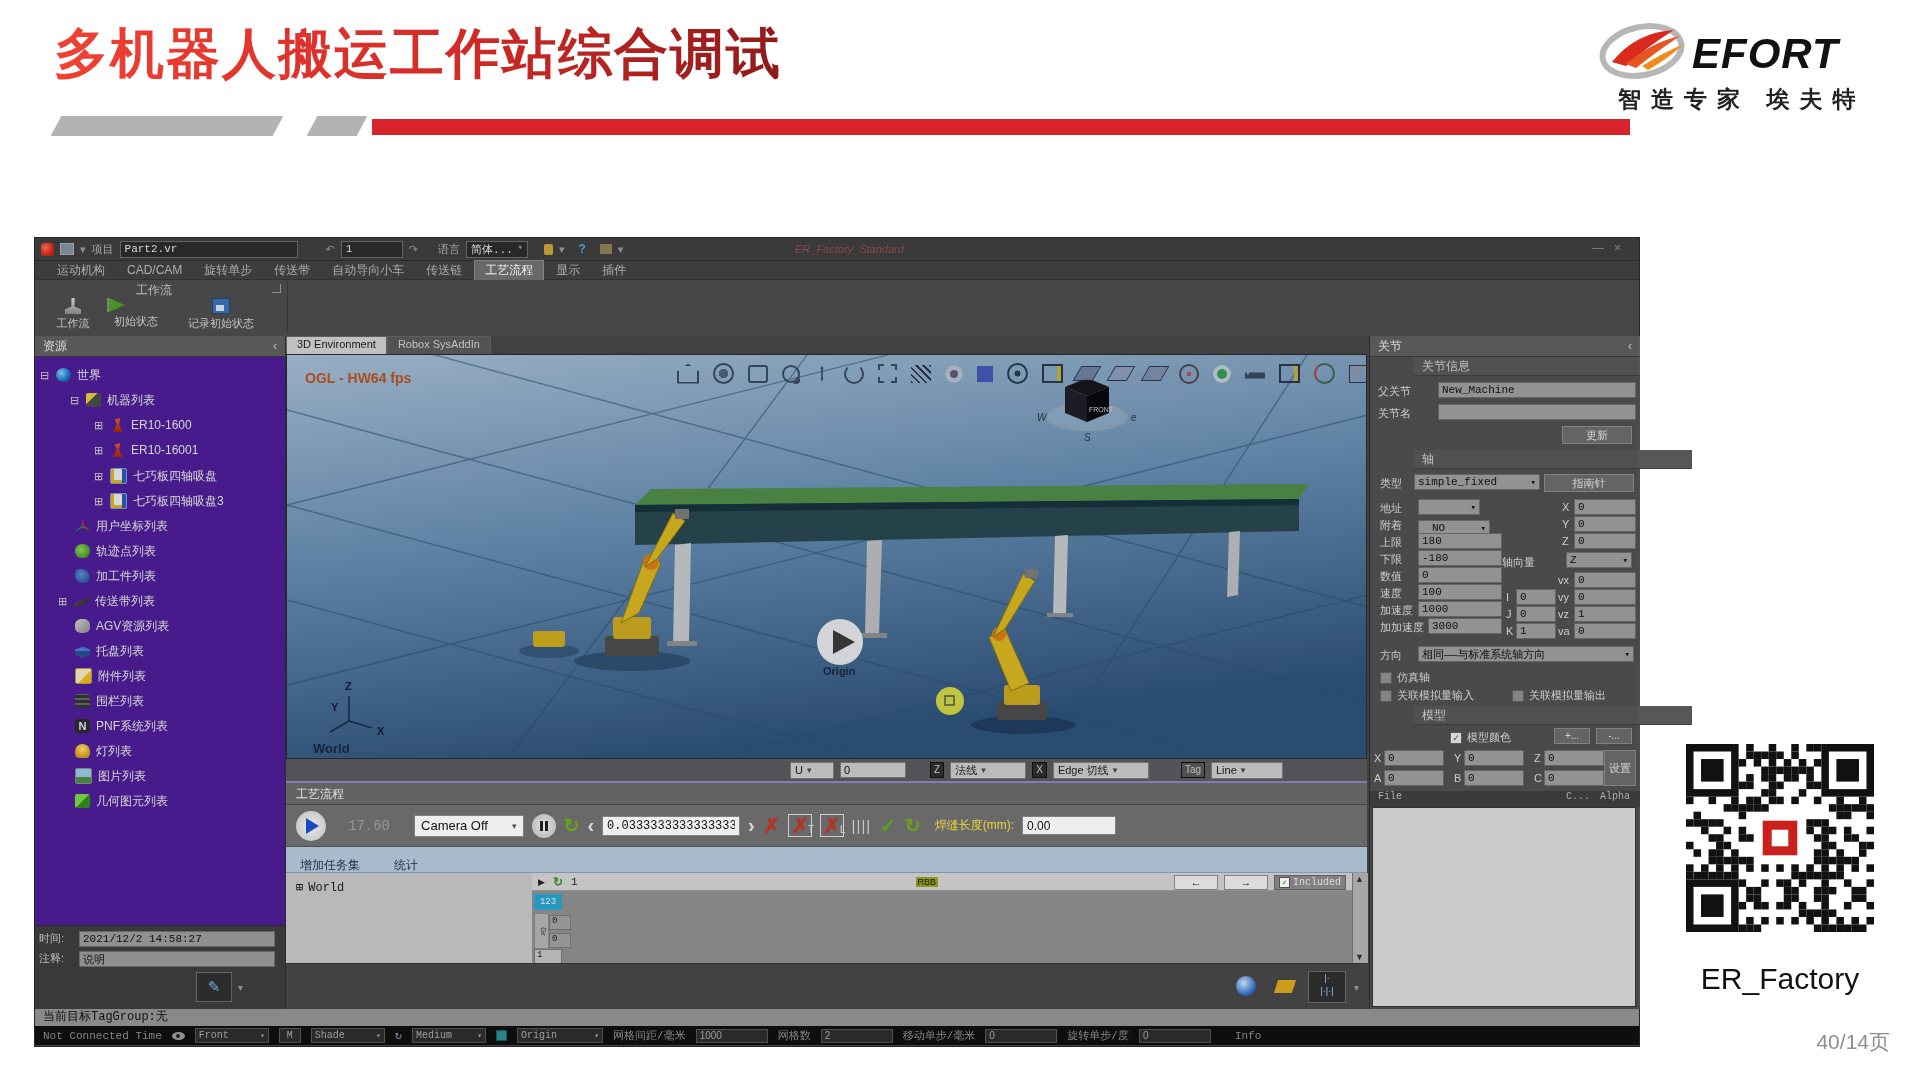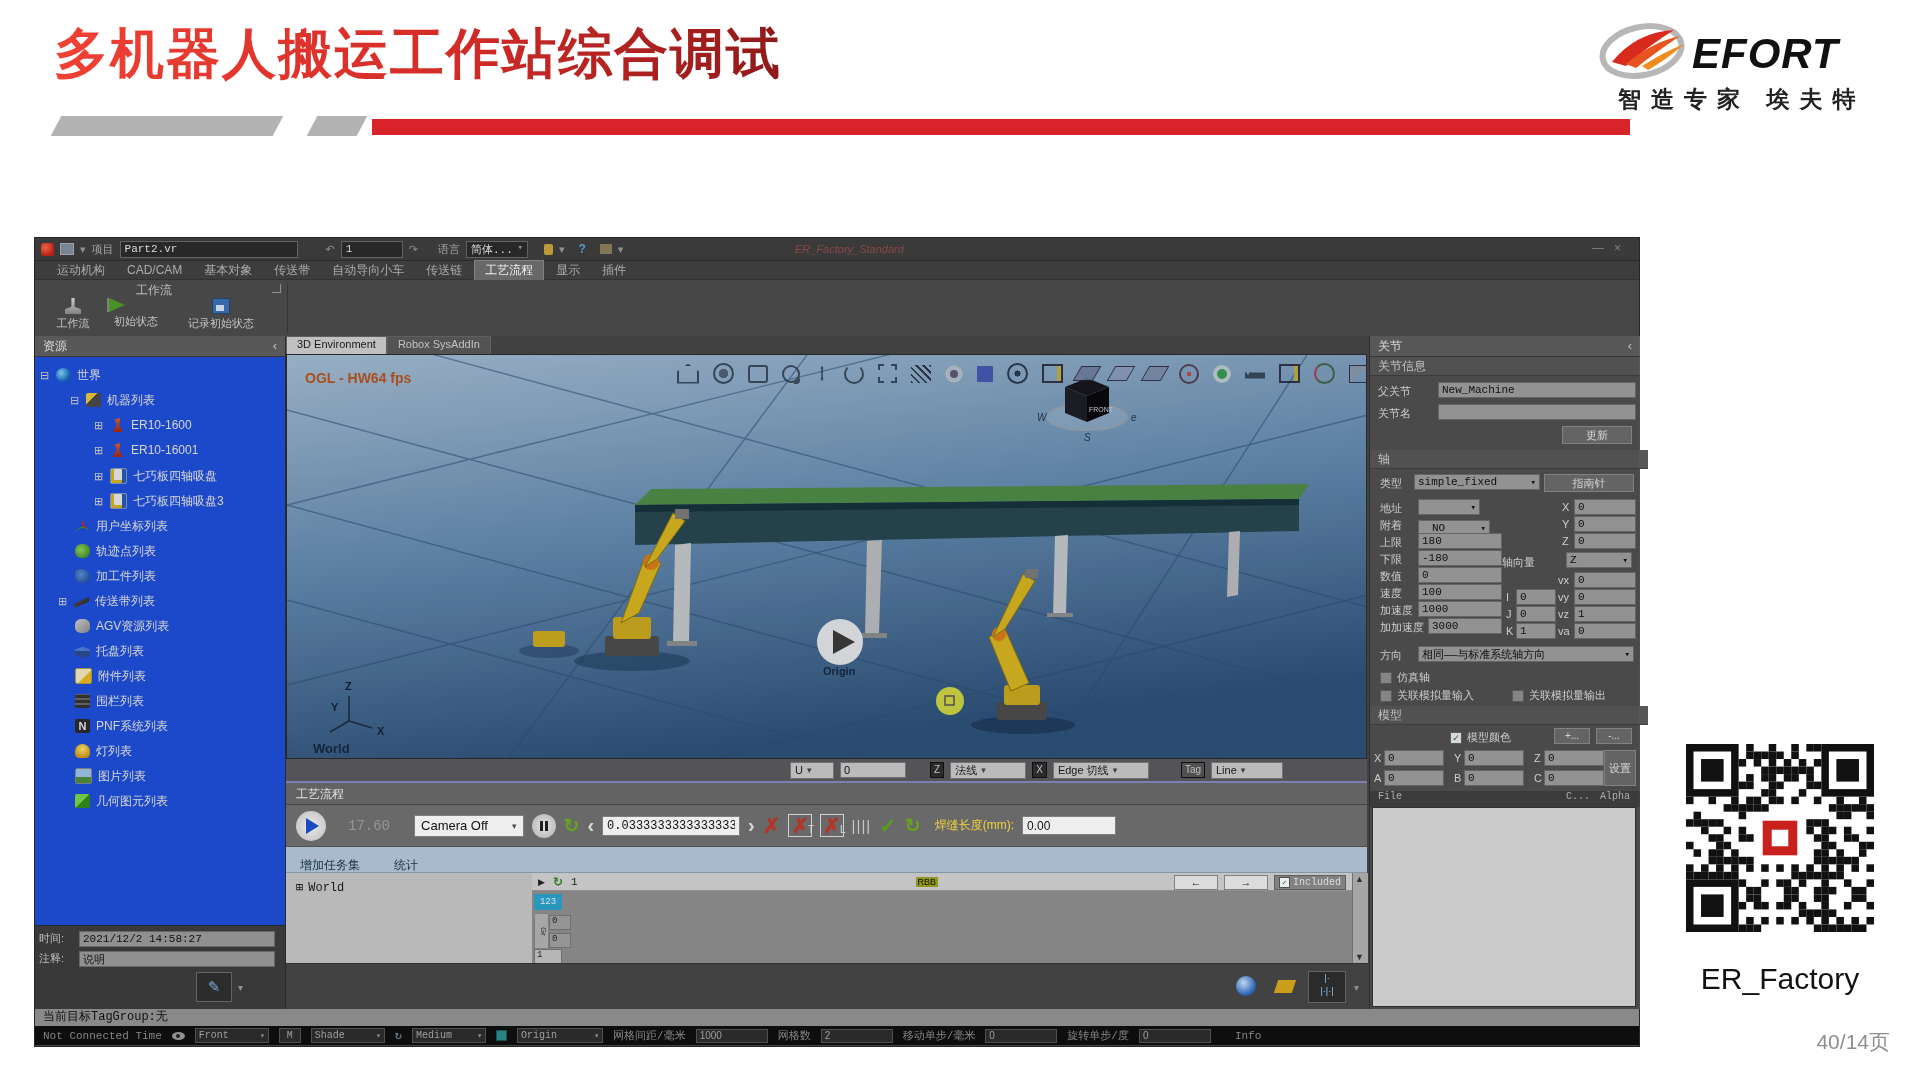--- a/index.html
+++ b/index.html
@@ -47,21 +47,21 @@
   #ribbon-group{position:absolute;left:4px;top:2px;width:248px;height:51px;border-right:1px solid #3a3a3a;}
   #ribbon-group-label{position:absolute;left:0;top:0;width:230px;text-align:center;color:#c9c9c9;font-size:12px;}
   #ribbon-launcher{position:absolute;right:6px;top:2px;width:8px;height:8px;border:1px solid #9a9a9a;border-top:none;border-left:none;}
   .rbtn{position:absolute;top:16px;height:36px;text-align:center;color:#d2d2d2;font-size:11px;}
   .rbtn .ric{display:block;margin:0 auto 2px;}
   #ric-workflow{width:16px;height:16px;background:linear-gradient(180deg,#d9d9d9,#8b8b8b);clip-path:polygon(40% 0,60% 0,60% 55%,100% 70%,100% 100%,0 100%,0 70%,40% 55%);}
   #ric-flag{width:0;height:0;border-left:16px solid #4f9b28;border-top:7px solid transparent;border-bottom:7px solid transparent;margin-left:4px;box-shadow:-2px 0 0 #888;}
   #ric-save{width:16px;height:14px;background:#3d6fb4;border:1px solid #24466e;position:relative;}
   #ric-save::after{content:"";position:absolute;left:3px;top:6px;width:8px;height:6px;background:#d6e4f2;}
   
-  #res-panel{left:0;top:98px;width:250px;height:673px;background:#1d4ed8;border-right:1px solid #2e2e2e;}
+  #res-panel{left:0;top:98px;width:250px;height:673px;background:#4c1d95;border-right:1px solid #2e2e2e;}
   .panel-hdr{background:#5e5e5e;color:#e8e8e8;font-size:12px;height:20px;line-height:20px;padding-left:8px;
     border-bottom:1px solid #3c3c3c;position:relative;}
   .panel-hdr .collapse{position:absolute;right:8px;top:0;color:#cfcfcf;font-size:13px;}
   .trow{position:absolute;height:22px;display:flex;align-items:center;gap:6px;color:#e2e2e2;font-size:12px;white-space:nowrap;}
   .texp{width:11px;height:11px;font-size:11px;line-height:11px;color:#d0d0d0;text-align:center;}
   .tico{width:15px;height:14px;display:inline-block;border-radius:2px;}
   #res-footer{position:absolute;left:0;bottom:0;width:100%;height:83px;background:#3d3d3d;border-top:1px solid #2a2a2a;}
   .rf-row{position:absolute;left:4px;display:flex;align-items:flex-start;gap:4px;}
   .rf-lbl{color:#c9c9c9;font-size:11px;width:36px;}
   .rf-fld{background:#9a9a9a;border:1px solid #6e6e6e;color:#111;height:14px;font-size:11px;width:188px;
@@ -132,21 +132,21 @@
   #tl-scroll .sdn{position:absolute;bottom:1px;left:2px;font-size:9px;}
   #tl-icons{left:251px;top:725px;width:1081px;height:46px;background:#464646;border-top:1px solid #333;}
   #ico-compass{position:absolute;left:950px;top:12px;width:20px;height:20px;border-radius:50%;
     background:radial-gradient(circle at 38% 35%,#cfe4ff,#2f6fc4 65%,#163a72);}
   #ico-ribbon{position:absolute;left:990px;top:16px;width:18px;height:13px;background:#d9a91e;transform:skewX(-18deg);}
   #ico-step-btn{position:absolute;left:1022px;top:7px;width:36px;height:30px;background:#2e2e2e;border:1px solid #6a6a6a;
     color:#9fd4ff;font-size:9px;text-align:center;line-height:13px;}
   #ico-step-caret{position:absolute;left:1068px;top:18px;color:#999;font-size:10px;}
   
   #joint-panel{left:1334px;top:98px;width:270px;height:673px;background:#4f4f4f;border-left:1px solid #2e2e2e;}
-  .sub-hdr{background:#575757;color:#cfcfcf;font-size:12px;height:18px;line-height:18px;padding-left:8px;border-bottom:1px solid #404040;}
+  .sub-hdr{background:#575757;color:#cfcfcf;font-size:12px;height:18px;line-height:18px;padding-left:8px;border-bottom:1px solid #404040;margin-left:44px;}
   .jp-lbl{position:absolute;color:#dcdcdc;font-size:11px;white-space:nowrap;}
   .jp-fld{position:absolute;background:#9c9c9c;border:1px solid #6b6b6b;color:#101010;height:14px;font-size:11px;
     font-family:"Liberation Mono", monospace;padding:0 3px;box-sizing:content-box;}
   .jp-dd{position:absolute;background:#9c9c9c;border:1px solid #6b6b6b;color:#101010;height:14px;font-size:11px;
     display:flex;align-items:center;justify-content:space-between;padding:0 3px;font-family:"Liberation Mono", monospace;}
   .jp-btn{position:absolute;background:#6b6b6b;border:1px solid #8a8a8a;color:#e3e3e3;font-size:11px;text-align:center;}
   .jp-chk{position:absolute;display:flex;align-items:center;gap:5px;color:#dcdcdc;font-size:11px;}
   .box-chk{width:10px;height:10px;background:#8f8f8f;border:1px solid #5f5f5f;font-size:9px;line-height:10px;text-align:center;color:#103a10;}
   .box-chk.on{background:#e8e8e8;color:#1a6a1a;}
   #file-hdr{position:absolute;left:0;top:455px;width:100%;height:16px;background:#3f3f3f;color:#bcbcbc;font-size:10px;
@@ -430,21 +430,21 @@
       <span style="color:#5aa6e0;font-weight:bold;margin-left:8px;">?</span>
       <span style="width:12px;height:10px;background:#8a7f5a;margin-left:8px;"></span>
       <span class="tb-ico">▾</span>
       <span id="tb-watermark">ER_Factory_Standard</span>
       <span id="tb-controls"><span>—</span><span>×</span></span>
     </div>
 
     <div class="abs" id="menubar">
       <span class="menu-item">运动机构</span>
       <span class="menu-item">CAD/CAM</span>
-      <span class="menu-item">基本对象</span>
+      <span class="menu-item">旋转单步</span>
       <span class="menu-item">传送带</span>
       <span class="menu-item">自动导向小车</span>
       <span class="menu-item">传送链</span>
       <span class="menu-item active">工艺流程</span>
       <span class="menu-item">显示</span>
       <span class="menu-item">插件</span>
     </div>
 
     <div class="abs" id="ribbon">
       <div id="ribbon-group">

